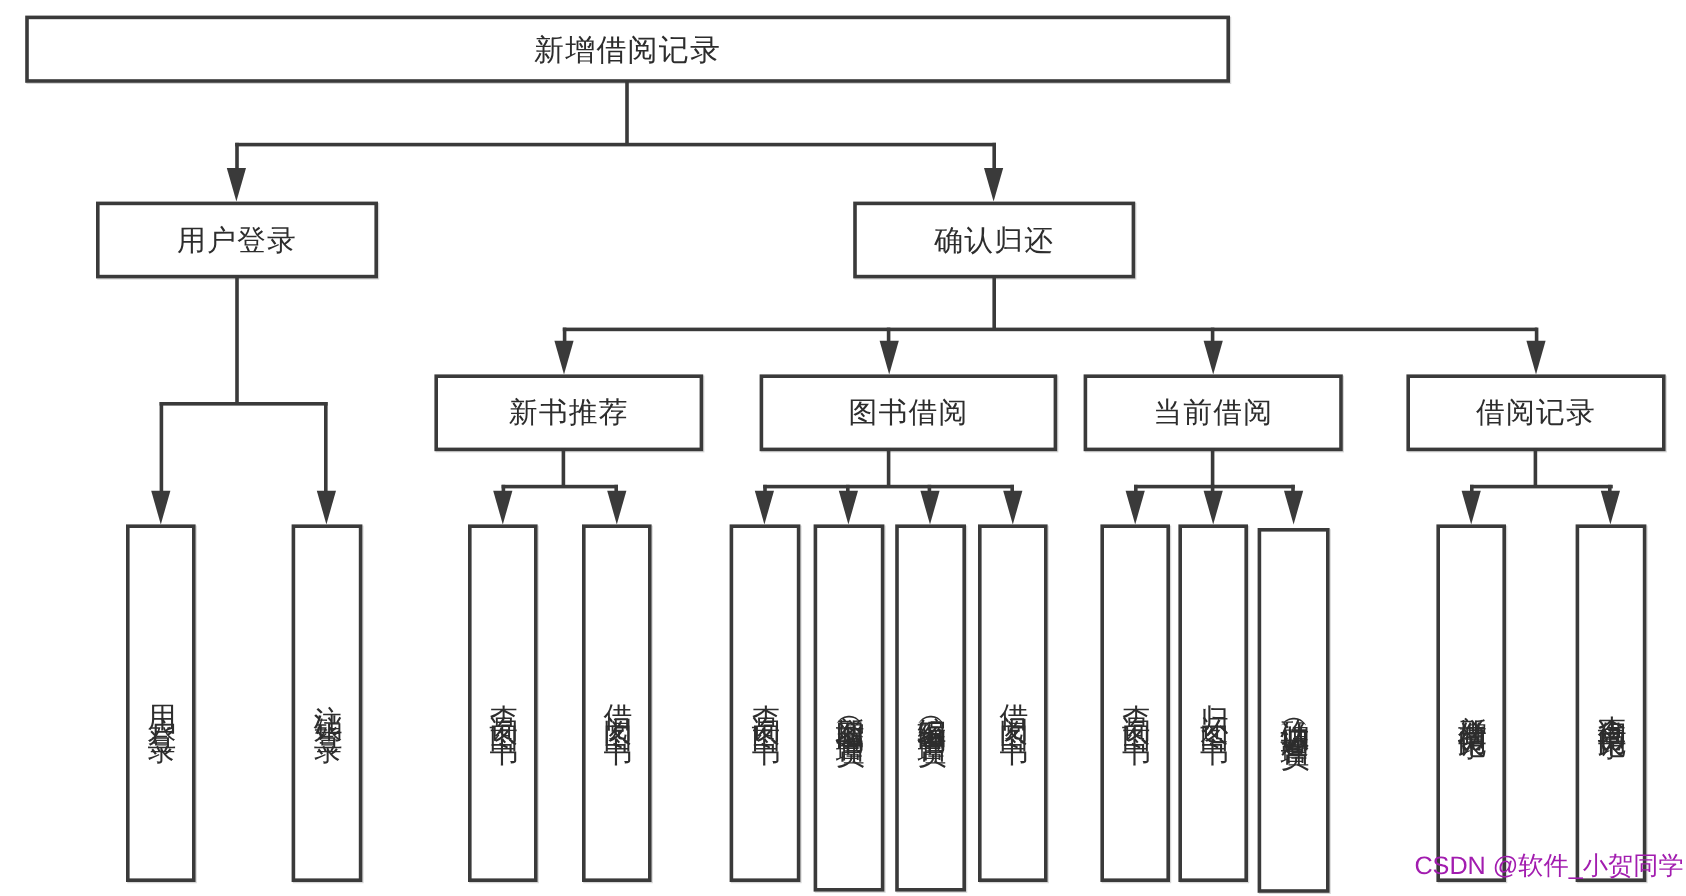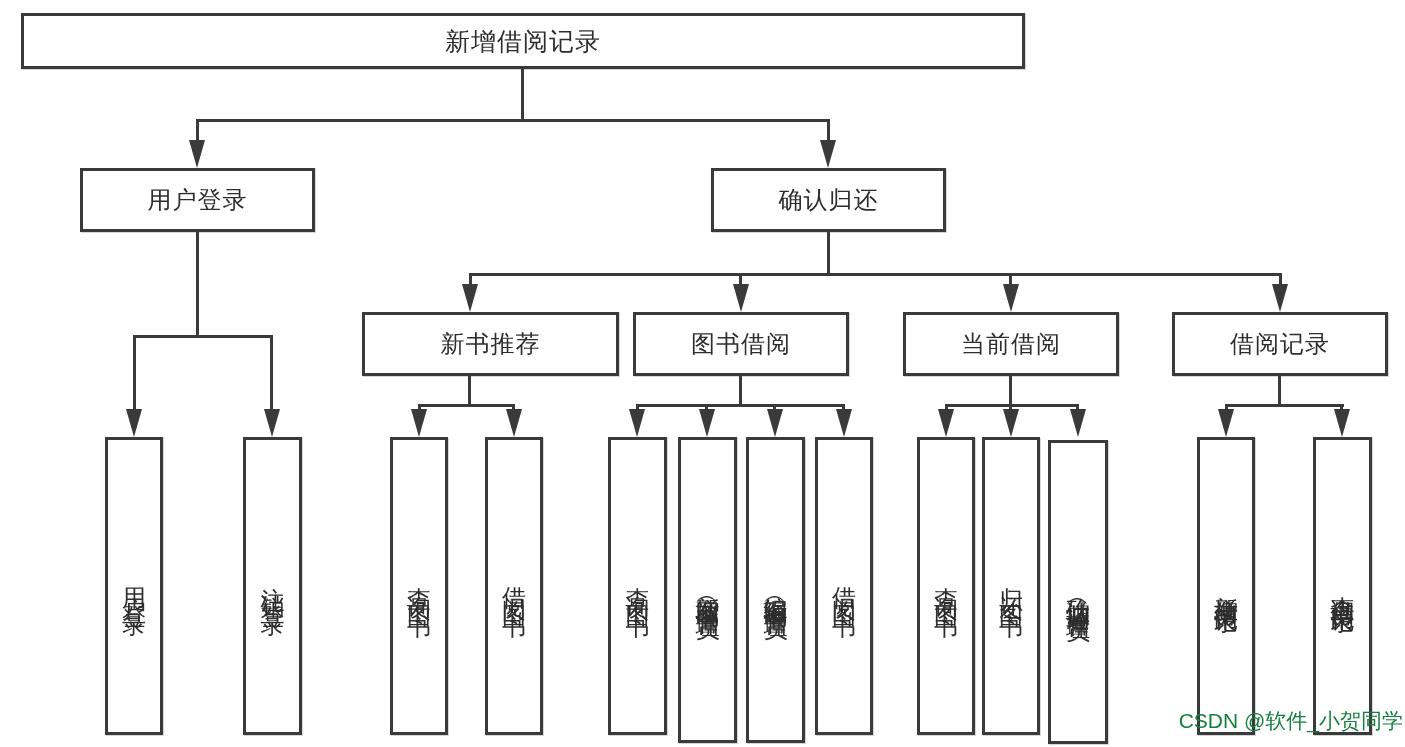--- a/index.html
+++ b/index.html
@@ -44,21 +44,21 @@
     width: 0; height: 0;
     border-left: 8px solid transparent;
     border-right: 8px solid transparent;
     border-top: 28px solid #3a3a3a;
   }
   .watermark {
     position: absolute;
     right: 2px;
     top: 707px;
     font-size: 21px;
-    color: #15803d;
+    color: #a21caf;
     white-space: nowrap;
     z-index: 5;
   }
 </style>
 </head>
 <body>
 
 <div class="canvas">
 
   <div class="box title" style="left:21px; top:13px; width:1004px; height:56px;">新增借阅记录</div>
@@ -84,22 +84,22 @@
   <div class="hline" style="left:469px; top:273px; width:812px;"></div>
   <div class="vline" style="left:469px; top:273px; height:15px;"></div>
   <div class="arrow" style="left:462px; top:284px;"></div>
   <div class="vline" style="left:739px; top:273px; height:15px;"></div>
   <div class="arrow" style="left:733px; top:284px;"></div>
   <div class="vline" style="left:1009px; top:273px; height:15px;"></div>
   <div class="arrow" style="left:1003px; top:284px;"></div>
   <div class="vline" style="left:1279px; top:273px; height:15px;"></div>
   <div class="arrow" style="left:1272px; top:284px;"></div>
 
-  <div class="box" style="left:362px; top:312px; width:257px; height:64px;">新书推荐</div>
-  <div class="box" style="left:633px; top:312px; width:216px; height:64px;">图书借阅</div>
+  <div class="box" style="left:362px; top:312px; width:224px; height:64px;">新书推荐</div>
+  <div class="box" style="left:633px; top:312px; width:248px; height:64px;">图书借阅</div>
   <div class="box" style="left:1172px; top:312px; width:216px; height:64px;">借阅记录</div>
   <div class="box" style="left:903px; top:312px; width:216px; height:64px;">当前借阅</div>
 
   <div class="vline" style="left:468px; top:374px; height:31px;"></div>
   <div class="hline" style="left:418px; top:404px; width:97px;"></div>
   <div class="vline" style="left:418px; top:404px; height:9px;"></div>
   <div class="arrow" style="left:411px; top:409px;"></div>
   <div class="vline" style="left:512px; top:404px; height:9px;"></div>
   <div class="arrow" style="left:506px; top:409px;"></div>
 

